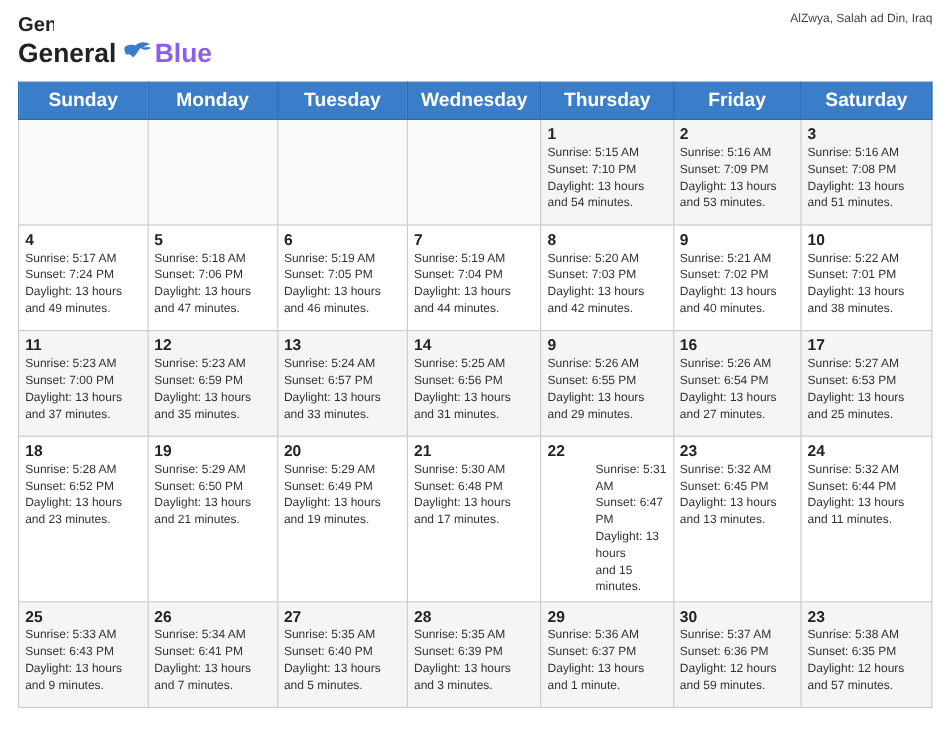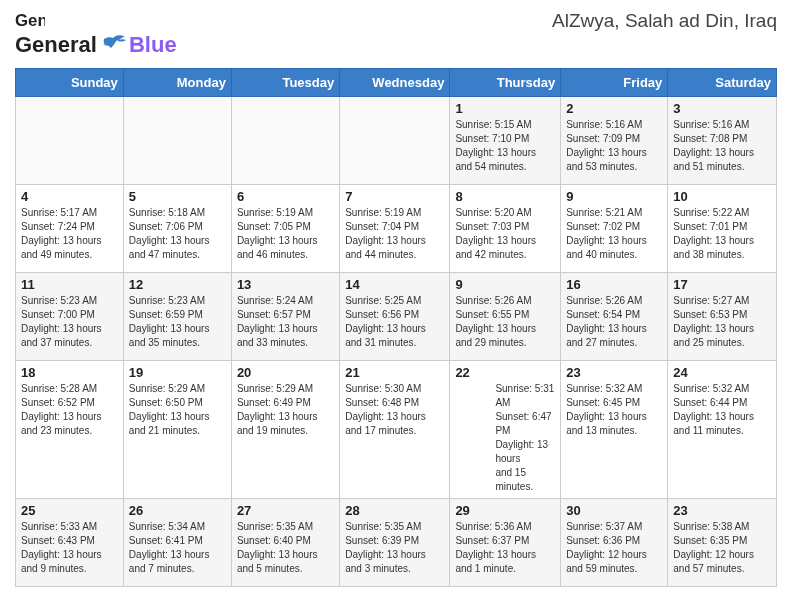--- a/index.html
+++ b/index.html
@@ -33,34 +33,34 @@
     .title-block {
       text-align: right;
     }
     .month-year {
       font-size: 36px;
       font-weight: bold;
       color: #222;
       line-height: 1.1;
     }
     .location {
-      font-size: 19px;
+      font-size: 10px;
       color: #444;
     }
     .calendar {
       width: 100%;
       border-collapse: collapse;
       font-size: 11px;
     }
     .calendar thead tr th {
       background: #3a7dc9;
       color: #fff;
-      text-align: right;
+      text-align: center;
       padding: 6px 5px;
-      font-size: 13px;
+      font-size: 16px;
       font-weight: bold;
       border: 1px solid #2a6ab5;
     }
     .calendar tbody tr td {
       border: 1px solid #ccc;
       vertical-align: top;
       padding: 4px 5px;
       width: 113px;
       min-height: 80px;
       height: 88px;

